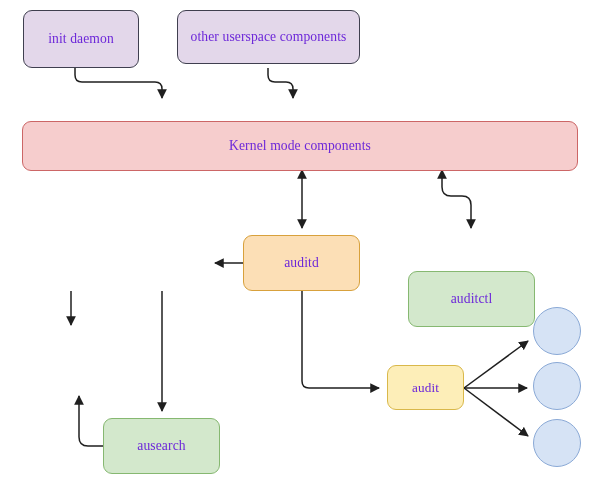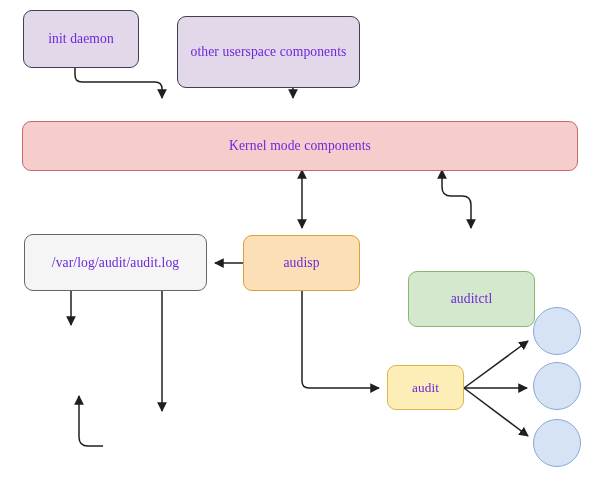--- a/index.html
+++ b/index.html
@@ -94,41 +94,41 @@
       <path d="M 464 388 L 527 388" marker-end="url(#arrowhead)"></path>
 
       <path d="M 464 388 L 528 436" marker-end="url(#arrowhead)"></path>
     </g>
   </svg>
 
   <div class="node rect fs14" style="left:23px; top:10px; width:116px; height:58px; background:#e3d7ea; border-color:#3f3f4f;">
     <span class="node-label">init daemon</span>
   </div>
 
-  <div class="node rect fs14" style="left:177px; top:16px; width:183px; height:72px; background:#e3d7ea; border-color:#3f3f4f;justify-content:center;">
+  <div class="node rect fs14" style="left:177px; top:10px; width:183px; height:54px; background:#e3d7ea; border-color:#3f3f4f;justify-content:center;">
     <span class="node-label">other userspace components</span>
   </div>
 
   <div class="node rect fs14" style="left:22px; top:121px; width:556px; height:50px; background:#f6cdcd; border-color:#cc6666;">
     <span class="node-label">Kernel mode components</span>
   </div>
 
-  <div class="node rect fs14" style="left:24px; top:234px; width:183px; height:57px; background:#f5f5f5; border-color:#666666;">
-    <span class="node-label">/var/log/audit/audit.log</span>
-  </div>
 
   <div class="node rect fs14" style="left:243px; top:235px; width:117px; height:56px; background:#fcdfb6; border-color:#d8a13c;">
-    <span class="node-label">audisp</span>
+    <span class="node-label">auditd</span>
   </div>
 
   <div class="node rect fs14" style="left:408px; top:235px; width:127px; height:56px; background:#d3e8cc; border-color:#86b871;margin-top:36px;">
     <span class="node-label">auditctl</span>
   </div>
 
 
+  <div class="node rect fs14" style="left:103px; top:418px; width:117px; height:56px; background:#d3e8cc; border-color:#86b871;">
+    <span class="node-label">ausearch</span>
+  </div>
 
   <div class="node rect fs13" style="left:387px; top:365px; width:77px; height:45px; background:#fdeeb8; border-color:#d9b84a;">
     <span class="node-label">audit</span>
   </div>
 
   <div class="node circle" style="left:533px; top:307px; width:48px; height:48px; background:#d6e3f5; border-color:#8aa9d6;">
     <span class="node-label"></span>
   </div>
 
   <div class="node circle" style="left:533px; top:362px; width:48px; height:48px; background:#d6e3f5; border-color:#8aa9d6;">

